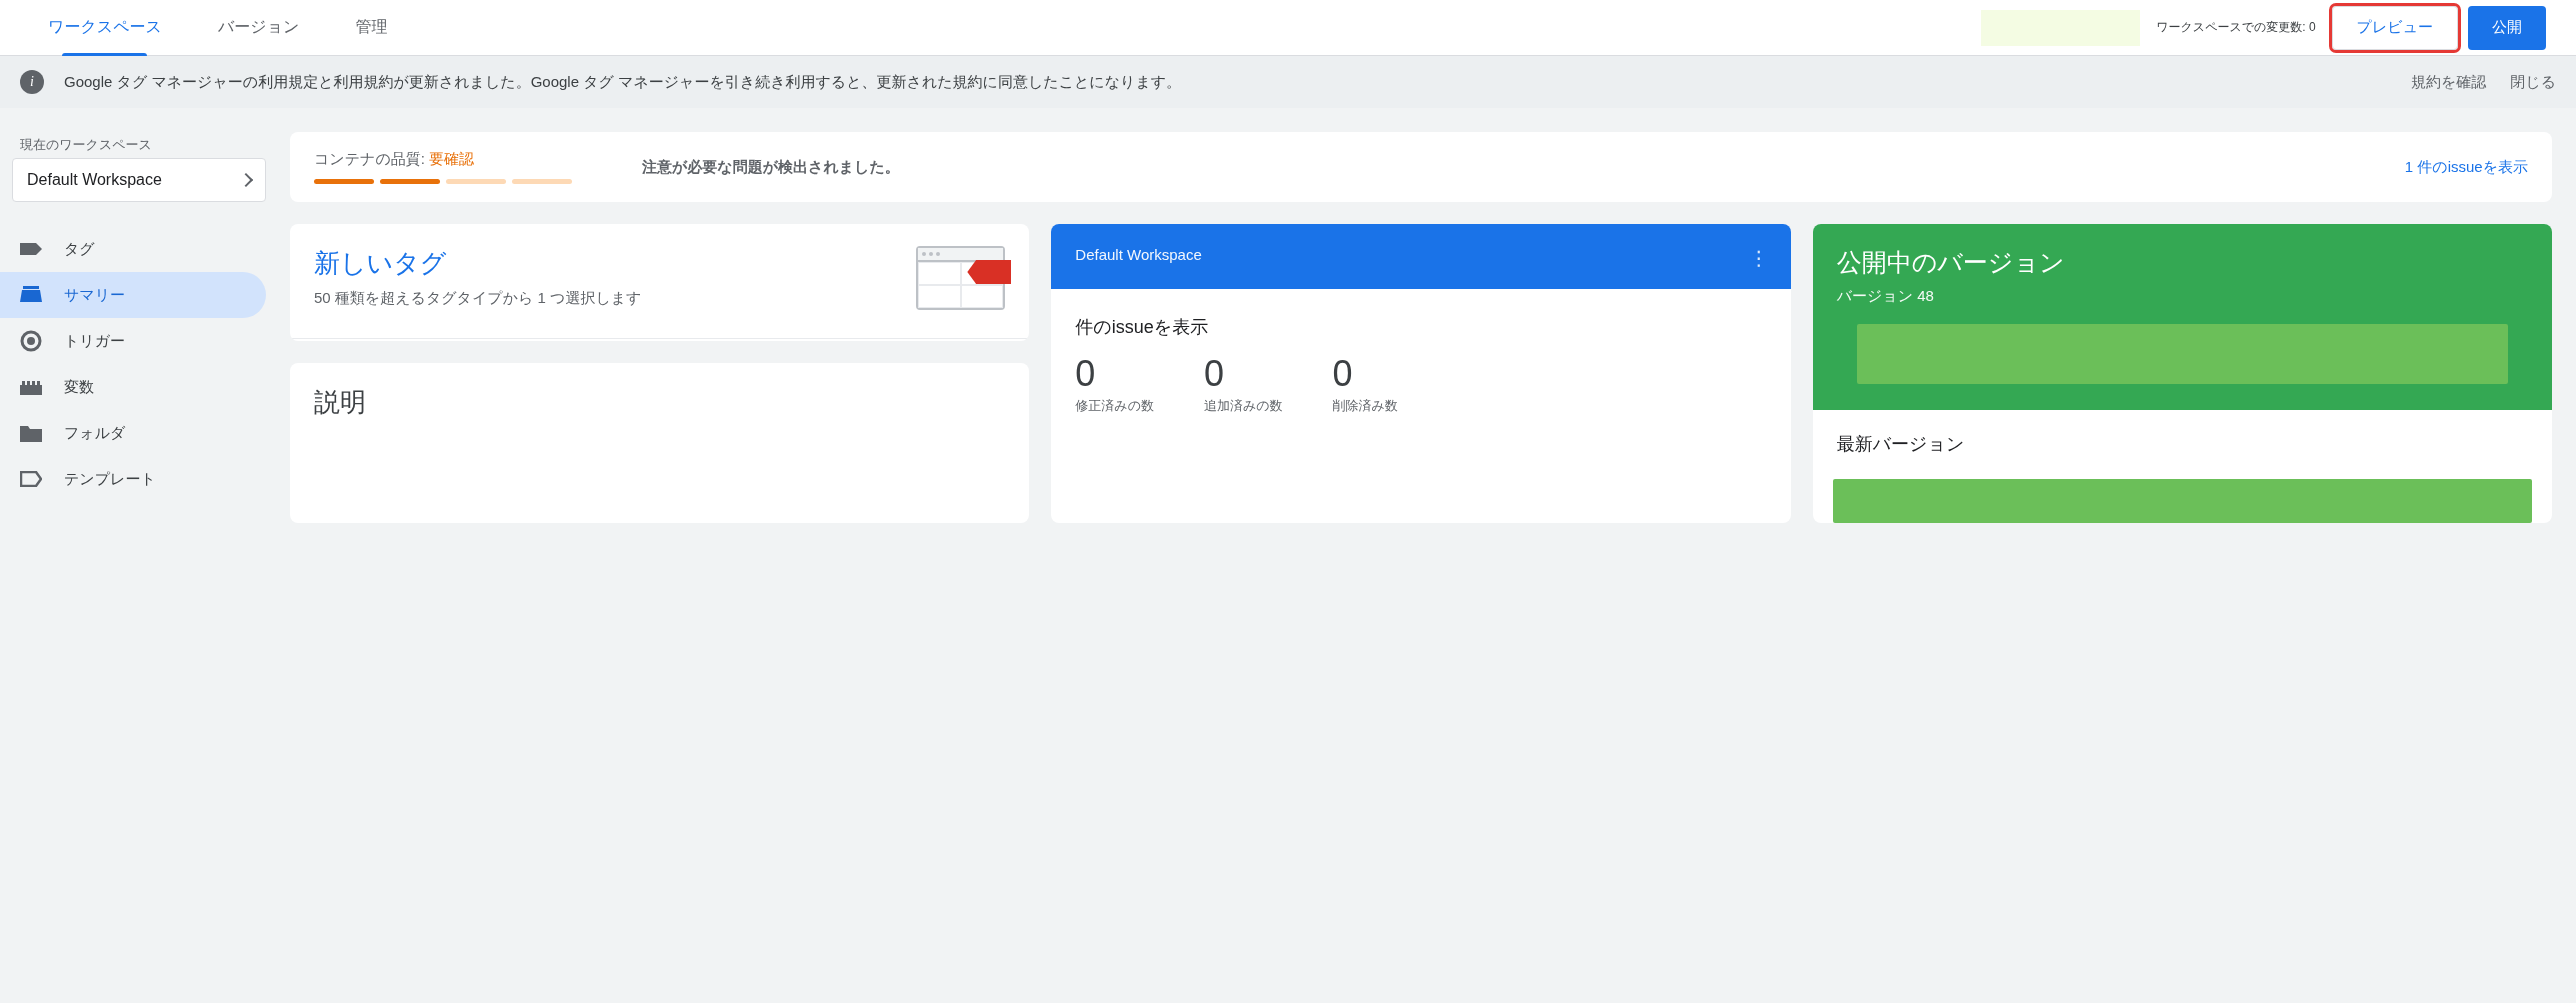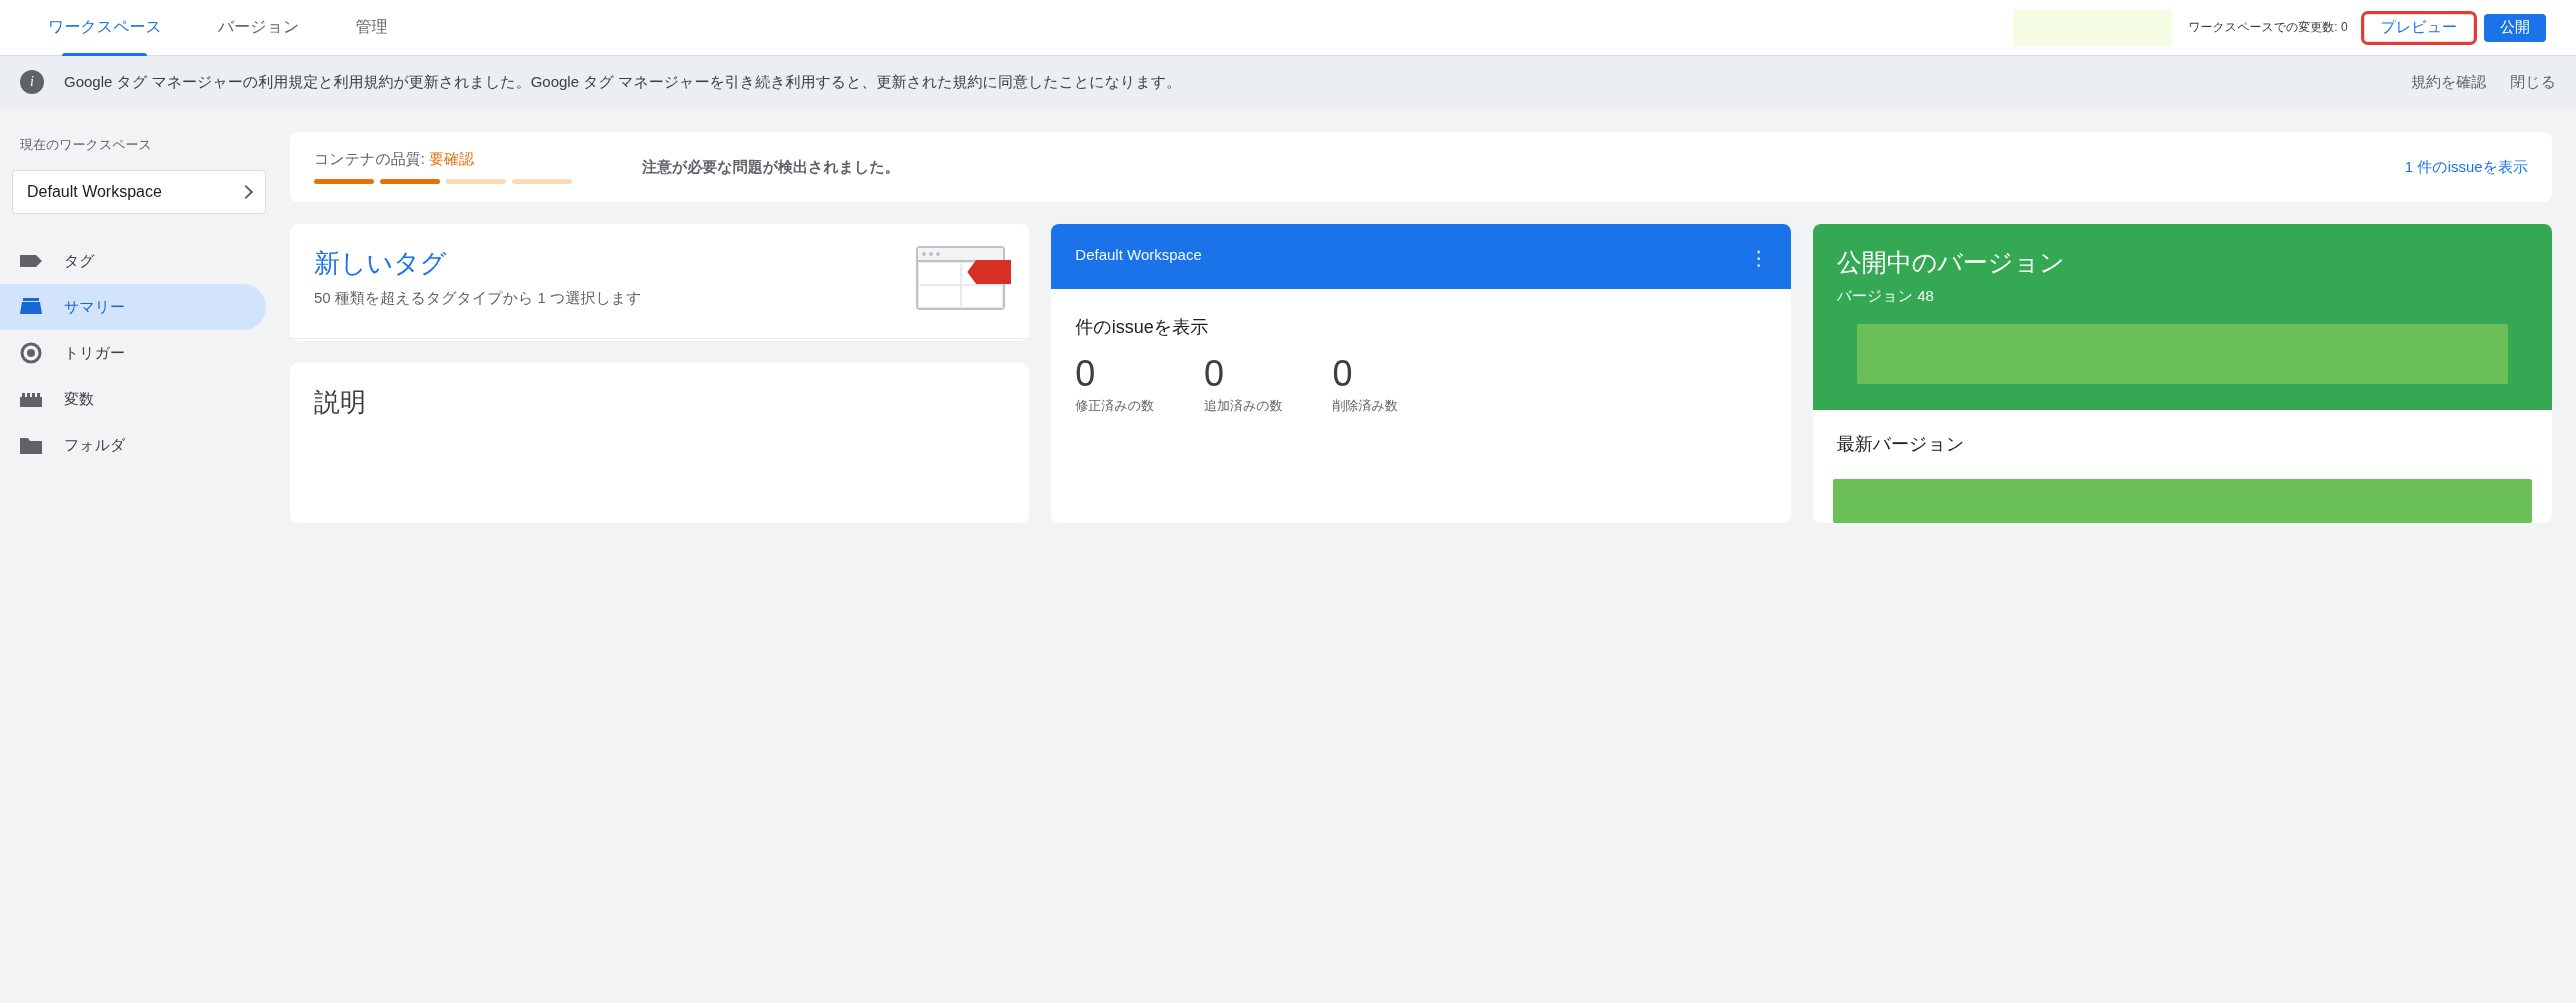--- a/index.html
+++ b/index.html
@@ -5,32 +5,32 @@
 * { margin: 0; padding: 0; box-sizing: border-box; font-family: 'Helvetica Neue', Arial, sans-serif; }
 body { background: #f1f3f4; color: #202124; }
 
 .tabs-bar { background: #fff; display: flex; align-items: center; height: 56px; padding: 0 20px; border-bottom: 1px solid #dadce0; }
 .tab { padding: 0 28px; height: 56px; display: flex; align-items: center; font-size: 16px; color: #5f6368; cursor: pointer; position: relative; }
 .tab.active { color: #1a73e8; }
 .tab.active::after { content: ''; position: absolute; bottom: 0; left: 25%; width: 50%; height: 3px; background: #1a73e8; border-radius: 3px 3px 0 0; }
 .tabs-spacer { flex: 1; }
 .highlight-box { width: 159px; height: 36px; background: #f4fce3; margin-right: 16px; }
 .changes-text { font-size: 12px; color: #3c4043; margin-right: 16px; }
-.btn { height: 28px; padding: 0 16px; border-radius: 4px; font-size: 15px; cursor: pointer; display: flex; align-items: center; justify-content: center; border: 1px solid #dadce0; background: #fff; color: #1a73e8; margin-right: 10px; }
+.btn { height: 44px; padding: 0 24px; border-radius: 4px; font-size: 15px; cursor: pointer; display: flex; align-items: center; justify-content: center; border: 1px solid #dadce0; background: #fff; color: #1a73e8; margin-right: 10px; }
 .btn.primary { background: #1a73e8; color: #fff; border: none; }
 .btn.highlighted { outline: 3px solid #e53935; outline-offset: 0; }
 
 .notice-bar { background: #eceff1; padding: 14px 20px; display: flex; align-items: center; font-size: 15px; color: #3c4043; }
 .notice-icon { width: 24px; height: 24px; border-radius: 50%; background: #5f6368; color: #fff; display: flex; align-items: center; justify-content: center; margin-right: 20px; font-style: italic; font-family: serif; font-size: 14px; flex-shrink: 0; }
 .notice-text { flex: 1; }
 .notice-link { color: #5f6368; margin-left: 24px; cursor: pointer; font-size: 15px; }
 
 .main-layout { display: flex; padding: 0; }
 .sidebar { width: 278px; padding: 28px 0 0 0; }
-.workspace-label { font-size: 13px; color: #5f6368; padding: 0 20px 16px; }
+.workspace-label { font-size: 13px; color: #5f6368; padding: 0 20px 4px; }
 .workspace-select { margin: 0 12px 24px; background: #fff; border: 1px solid #dadce0; border-radius: 4px; padding: 12px 14px; display: flex; align-items: center; justify-content: space-between; cursor: pointer; font-size: 16px; font-weight: 500; }
 .nav-item { display: flex; align-items: center; padding: 12px 20px; font-size: 15px; color: #3c4043; cursor: pointer; border-radius: 0 24px 24px 0; margin-right: 12px; gap: 22px; }
 .nav-item.active { background: #d2e3fc; color: #1967d2; }
 .nav-icon { width: 22px; height: 22px; display: flex; align-items: center; justify-content: center; flex-shrink: 0; }
 
 .content { flex: 1; padding: 24px 24px 0 12px; }
 .quality-bar { background: #fff; border-radius: 8px; padding: 18px 24px; margin-bottom: 22px; display: flex; align-items: center; }
 .quality-left { }
 .quality-title { font-size: 15px; color: #5f6368; margin-bottom: 10px; }
 .quality-value { color: #e8710a; font-weight: 500; }
@@ -149,20 +149,28 @@
       <span>変数</span>
     </div>
     <div class="nav-item">
       <span class="nav-icon">
         <svg width="22" height="18" viewBox="0 0 22 18">
             <path fill="#5f6368" d="M0 2 L8 2 L10 5 L22 5 L22 18 L0 18 Z"></path>
           </svg>
       </span>
       <span>フォルダ</span>
     </div>
+    <div class="nav-item">
+      <span class="nav-icon">
+        <svg width="22" height="16" viewBox="0 0 22 16">
+            <path fill="none" stroke="#5f6368" stroke-width="2.5" d="M1 1 L16 1 L21 8 L16 15 L1 15 Z"></path>
+          </svg>
+      </span>
+      <span>テンプレート</span>
+    </div>
   </div>
 
   <div class="content">
     <div class="quality-bar">
       <div class="quality-left">
         <div class="quality-title">
           <span>コンテナの品質: </span><span class="quality-value">要確認</span>
         </div>
         <div class="quality-bars">
           <div class="qbar orange"></div>

